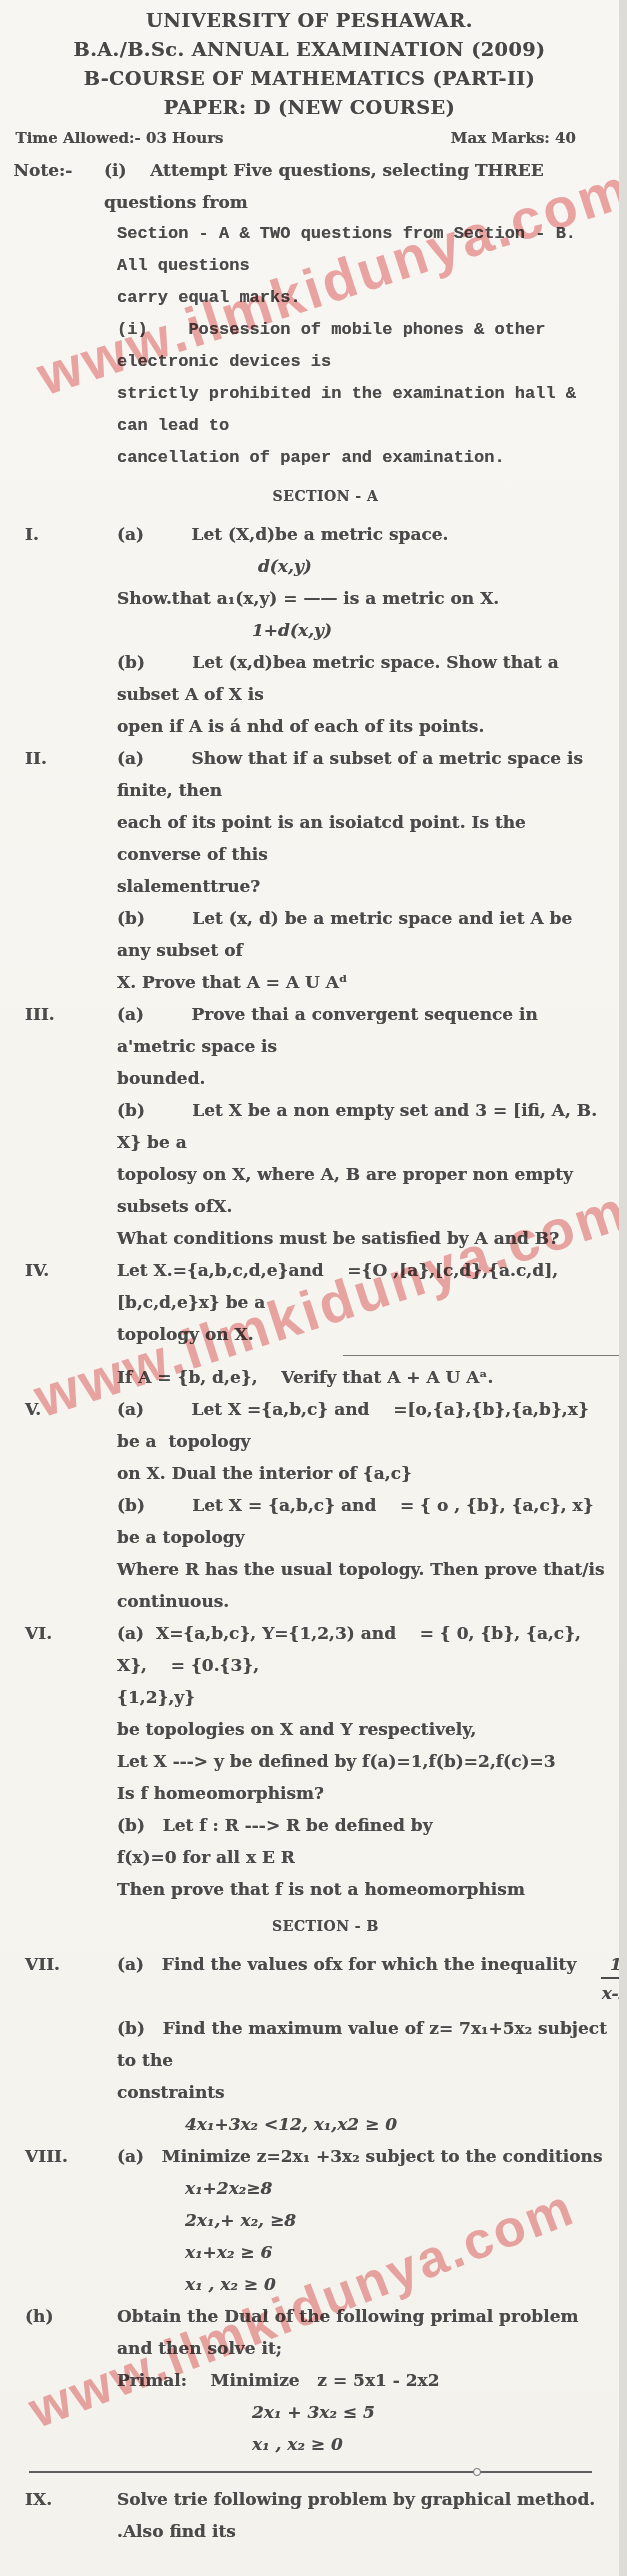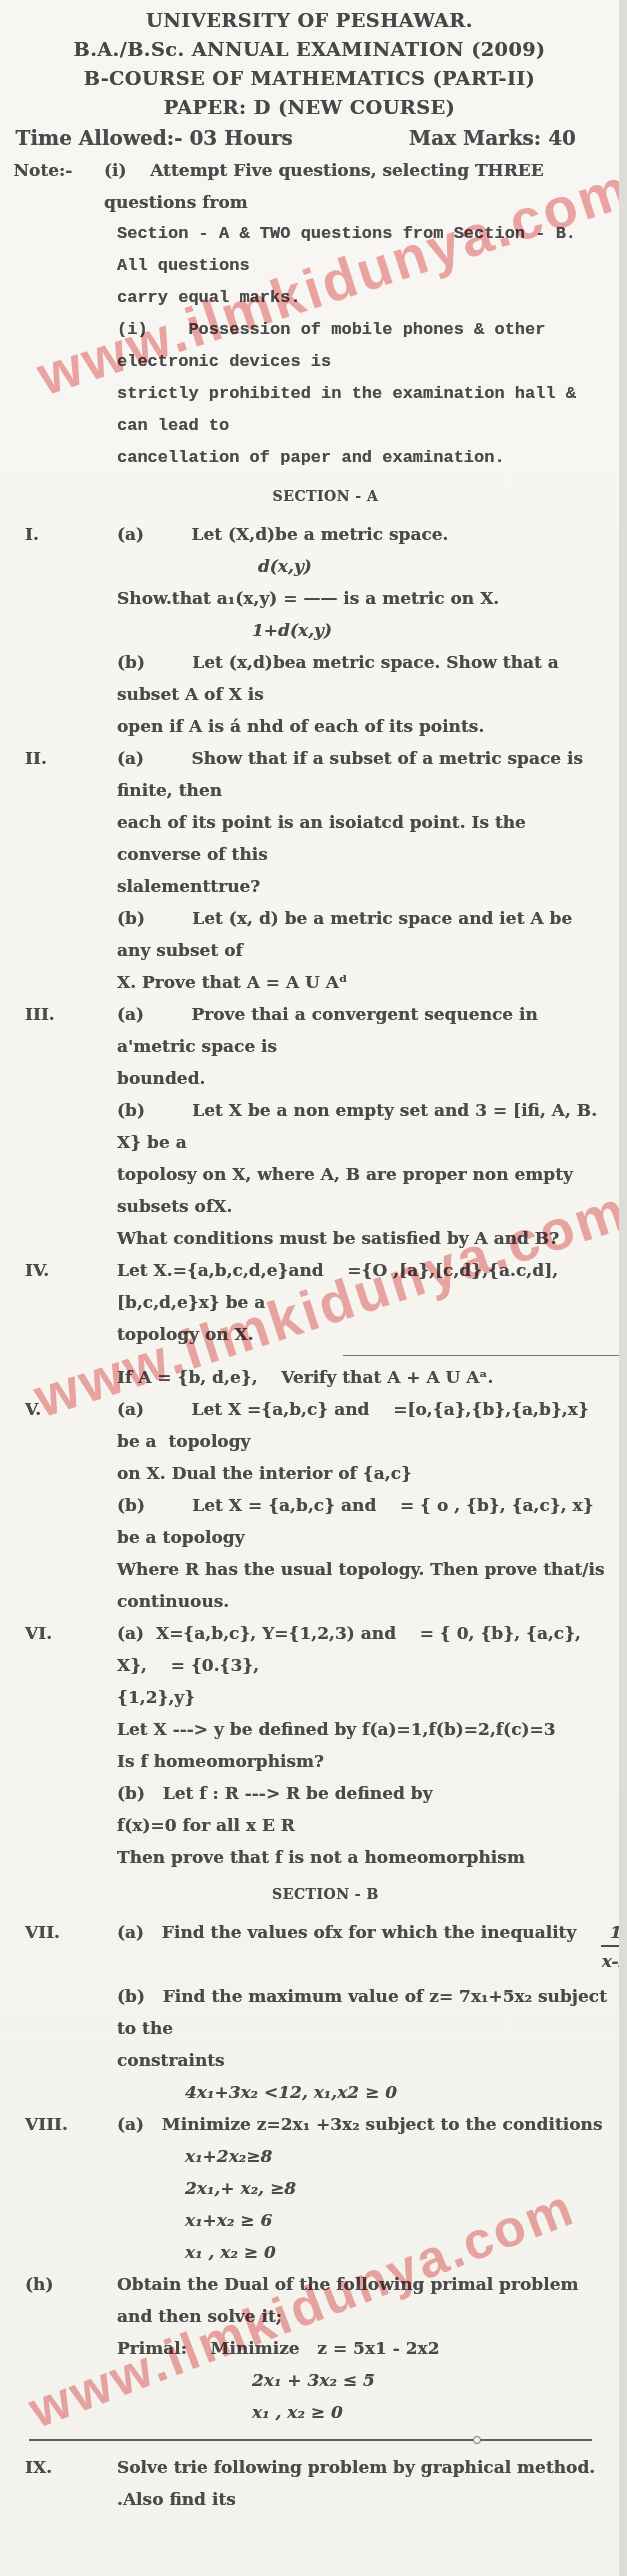--- a/index.html
+++ b/index.html
@@ -4,21 +4,21 @@
 <style>
   html,body{margin:0;padding:0;background:#dedcd6;}
   .page{
     position:relative;width:619px;height:2576px;overflow:hidden;
     background:linear-gradient(180deg,#f8f6f2 0%,#f6f4ef 55%,#f4f2ec 100%);
     color:#4a4a4a;font-family:"DejaVu Serif","Liberation Serif",serif;font-weight:700;
     text-shadow:0 0 0.6px rgba(74,74,74,.65);
   }
   .header{padding-top:5.8px;text-align:center;font-size:19.3px;line-height:29px;letter-spacing:0.4px;color:#474747;}
   .header div{white-space:nowrap;}
-  .meta{display:flex;justify-content:space-between;padding:3.9px 43px 1.9px 15.5px;font-size:20px;line-height:25px;}
+  .meta{display:flex;justify-content:space-between;padding:3.9px 43px 1.9px 15.5px;font-size:15px;line-height:25px;}
   #blocks{padding-top:1.9px;}
   .line{position:relative;min-height:32px;line-height:32px;font-size:17px;padding-left:32px;}
   .line .t{display:block;margin-left:85px;margin-right:7.7px;white-space:pre-wrap;}
   .qnum{position:absolute;left:25px;top:0;white-space:pre;}
   .note .qnum{left:13.5px;}
   .note .t{margin-left:72px;}
   .nt .t{margin-left:85px;font-family:Liberation Mono, monospace;}
   .sec{text-align:center;font-size:14px;margin:5.8px 0;letter-spacing:0.5px;}
   .sec .t{margin-left:0;margin-right:0;}
   .mctr .t{margin-left:220px;font-style:italic;}
@@ -163,20 +163,23 @@
         <span class="t">Where R has the usual topology. Then prove that/is continuous.</span>
       </div>
       <div class="line ">
         <span class="qnum">VI.</span>
         <span class="t">(a)  X={a,b,c}, Y={1,2,3) and    = { 0, {b}, {a,c}, X},    = {0.{3},</span>
       </div>
       <div class="line ">
         <span class="t">{1,2},y}</span>
       </div>
       <div class="line ">
+        <span class="t">be topologies on X and Y respectively,</span>
+      </div>
+      <div class="line ">
         <span class="t">Let X ---&gt; y be defined by f(a)=1,f(b)=2,f(c)=3</span>
       </div>
       <div class="line ">
         <span class="t">Is f homeomorphism?</span>
       </div>
       <div class="line ">
         <span class="t">(b)   Let f : R ---&gt; R be defined by</span>
       </div>
       <div class="line ">
         <span class="t">f(x)=0 for all x E R</span>

